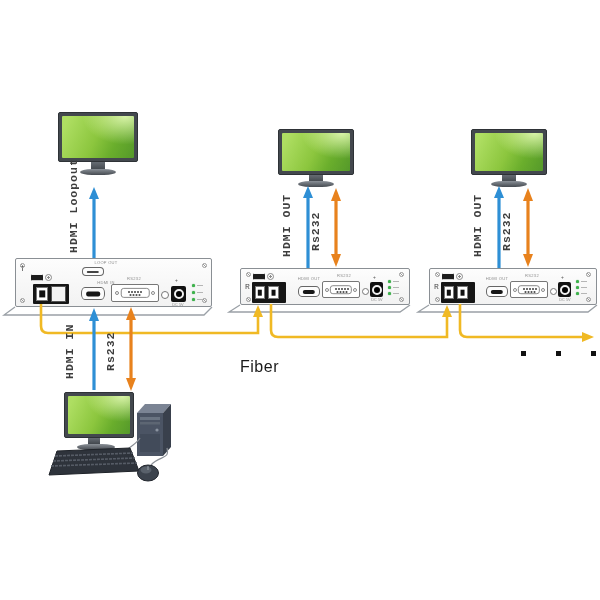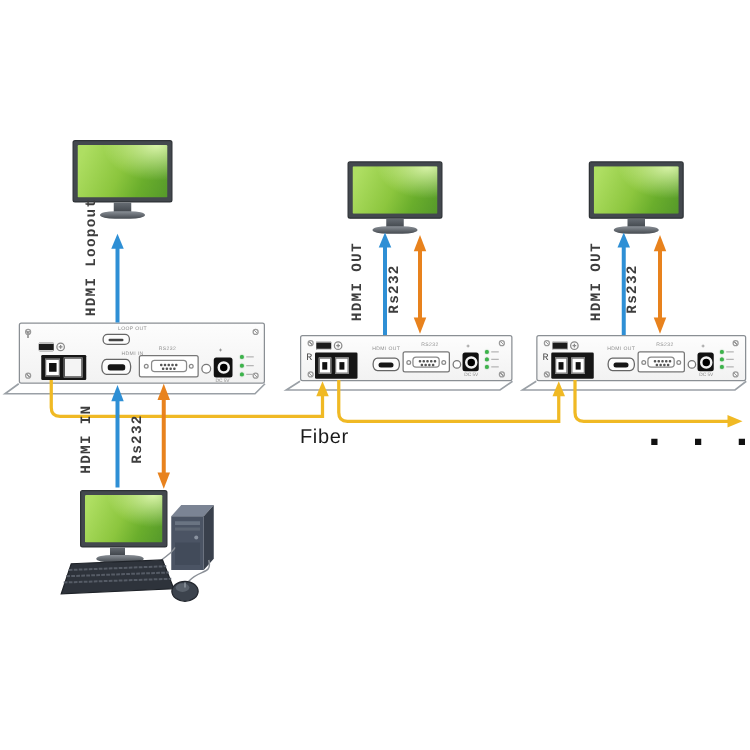--- a/index.html
+++ b/index.html
@@ -295,19 +295,19 @@
   </svg>
 
   <div class="vlabel" style="left:80px;top:240px;">HDMI Loopout</div>
   <div class="vlabel" style="left:293px;top:244px;">HDMI OUT</div>
   <div class="vlabel" style="left:322px;top:238px;">Rs232</div>
   <div class="vlabel" style="left:484px;top:244px;">HDMI OUT</div>
   <div class="vlabel" style="left:513px;top:238px;">Rs232</div>
   <div class="vlabel" style="left:76px;top:366px;">HDMI IN</div>
   <div class="vlabel" style="left:117px;top:358px;">Rs232</div>
 
-  <div class="fiber-label" style="left:240px;top:341px;text-align:center;">Fiber</div>
+  <div class="fiber-label" style="left:240px;top:358px;text-align:center;">Fiber</div>
 
   <div class="dot-square" style="left:521px;top:351px;"></div>
   <div class="dot-square" style="left:556px;top:351px;"></div>
   <div class="dot-square" style="left:591px;top:351px;"></div>
 
 </div>
 
 </body></html>

